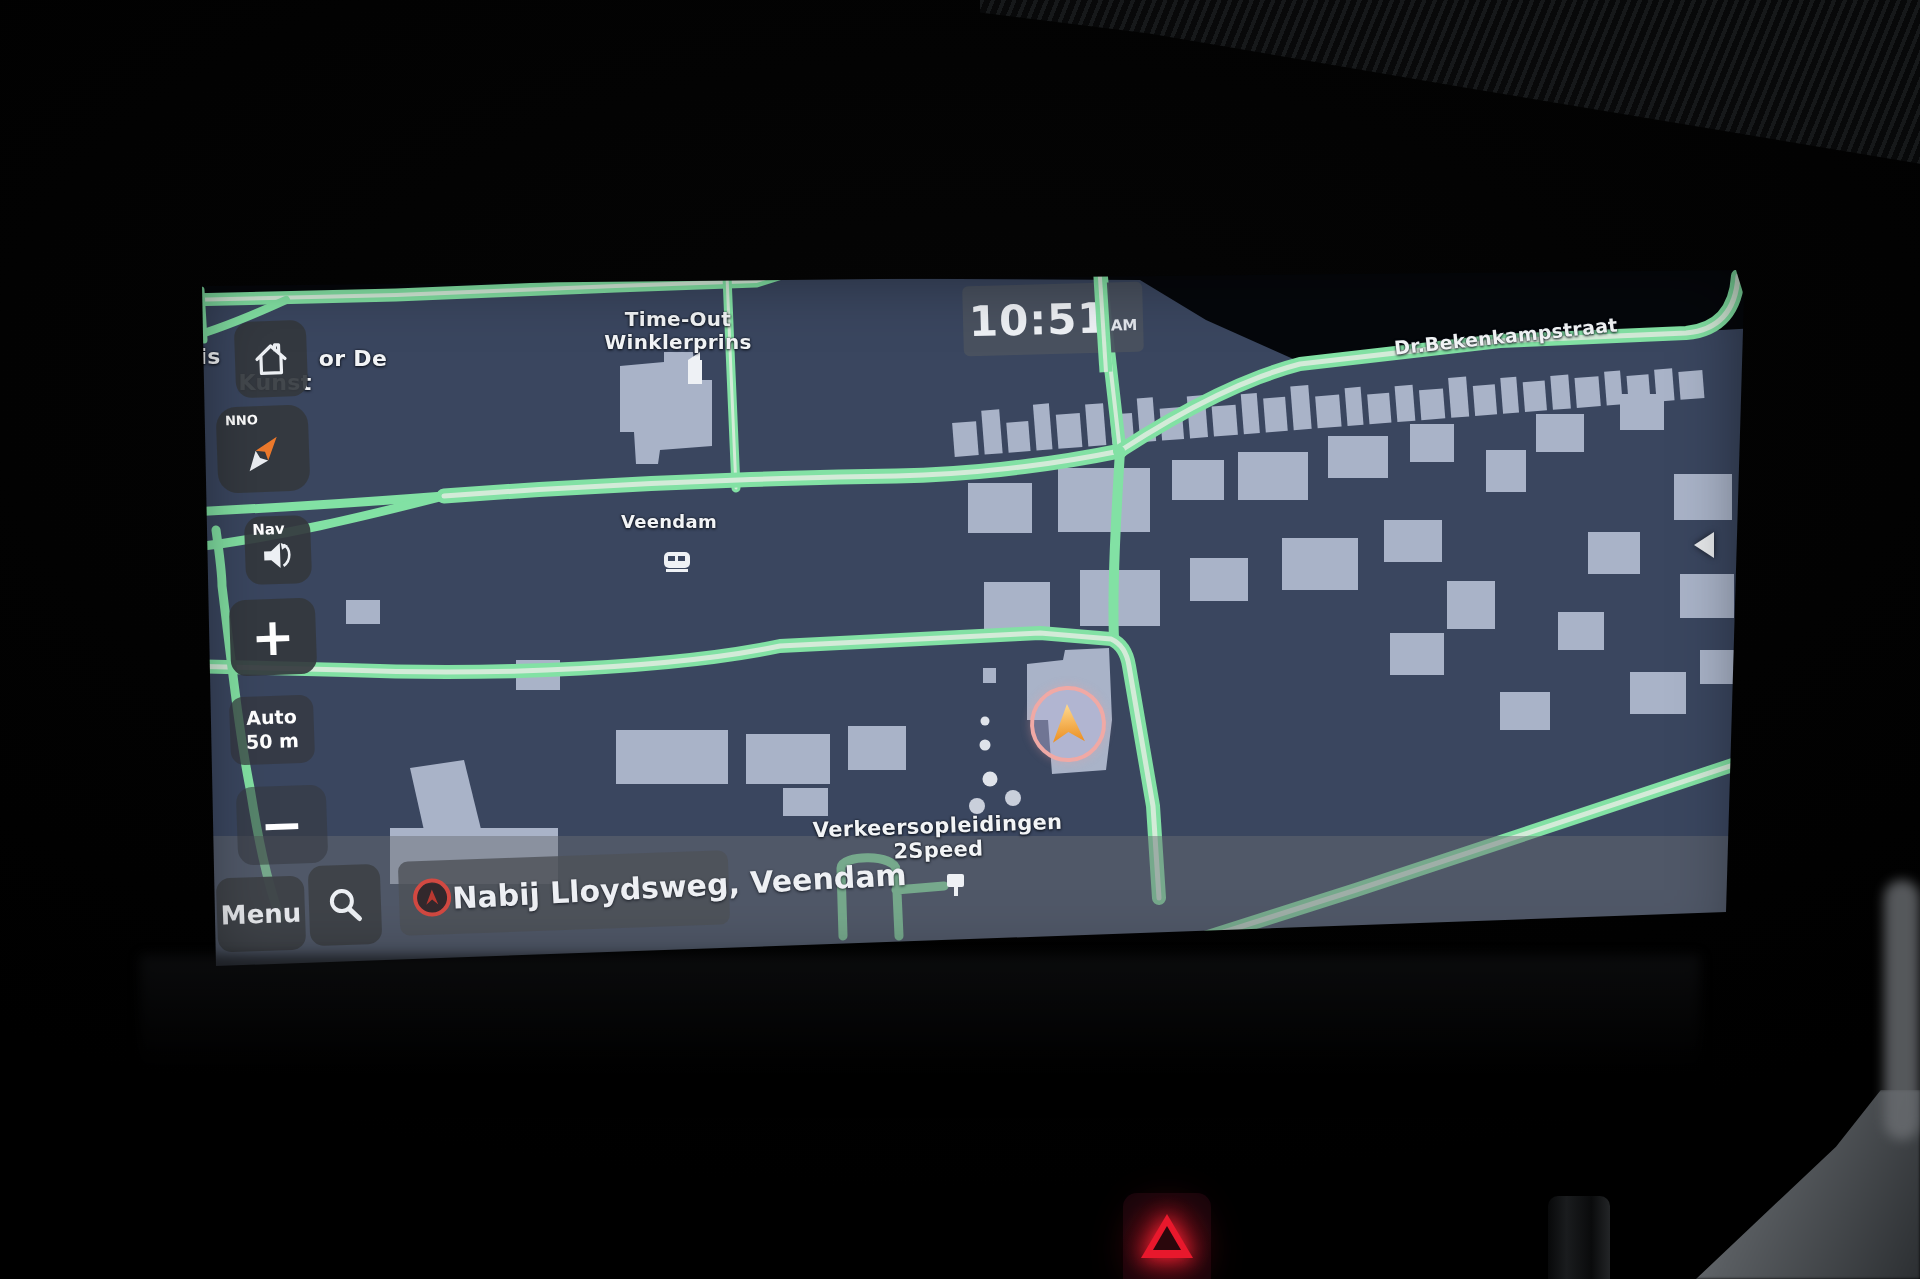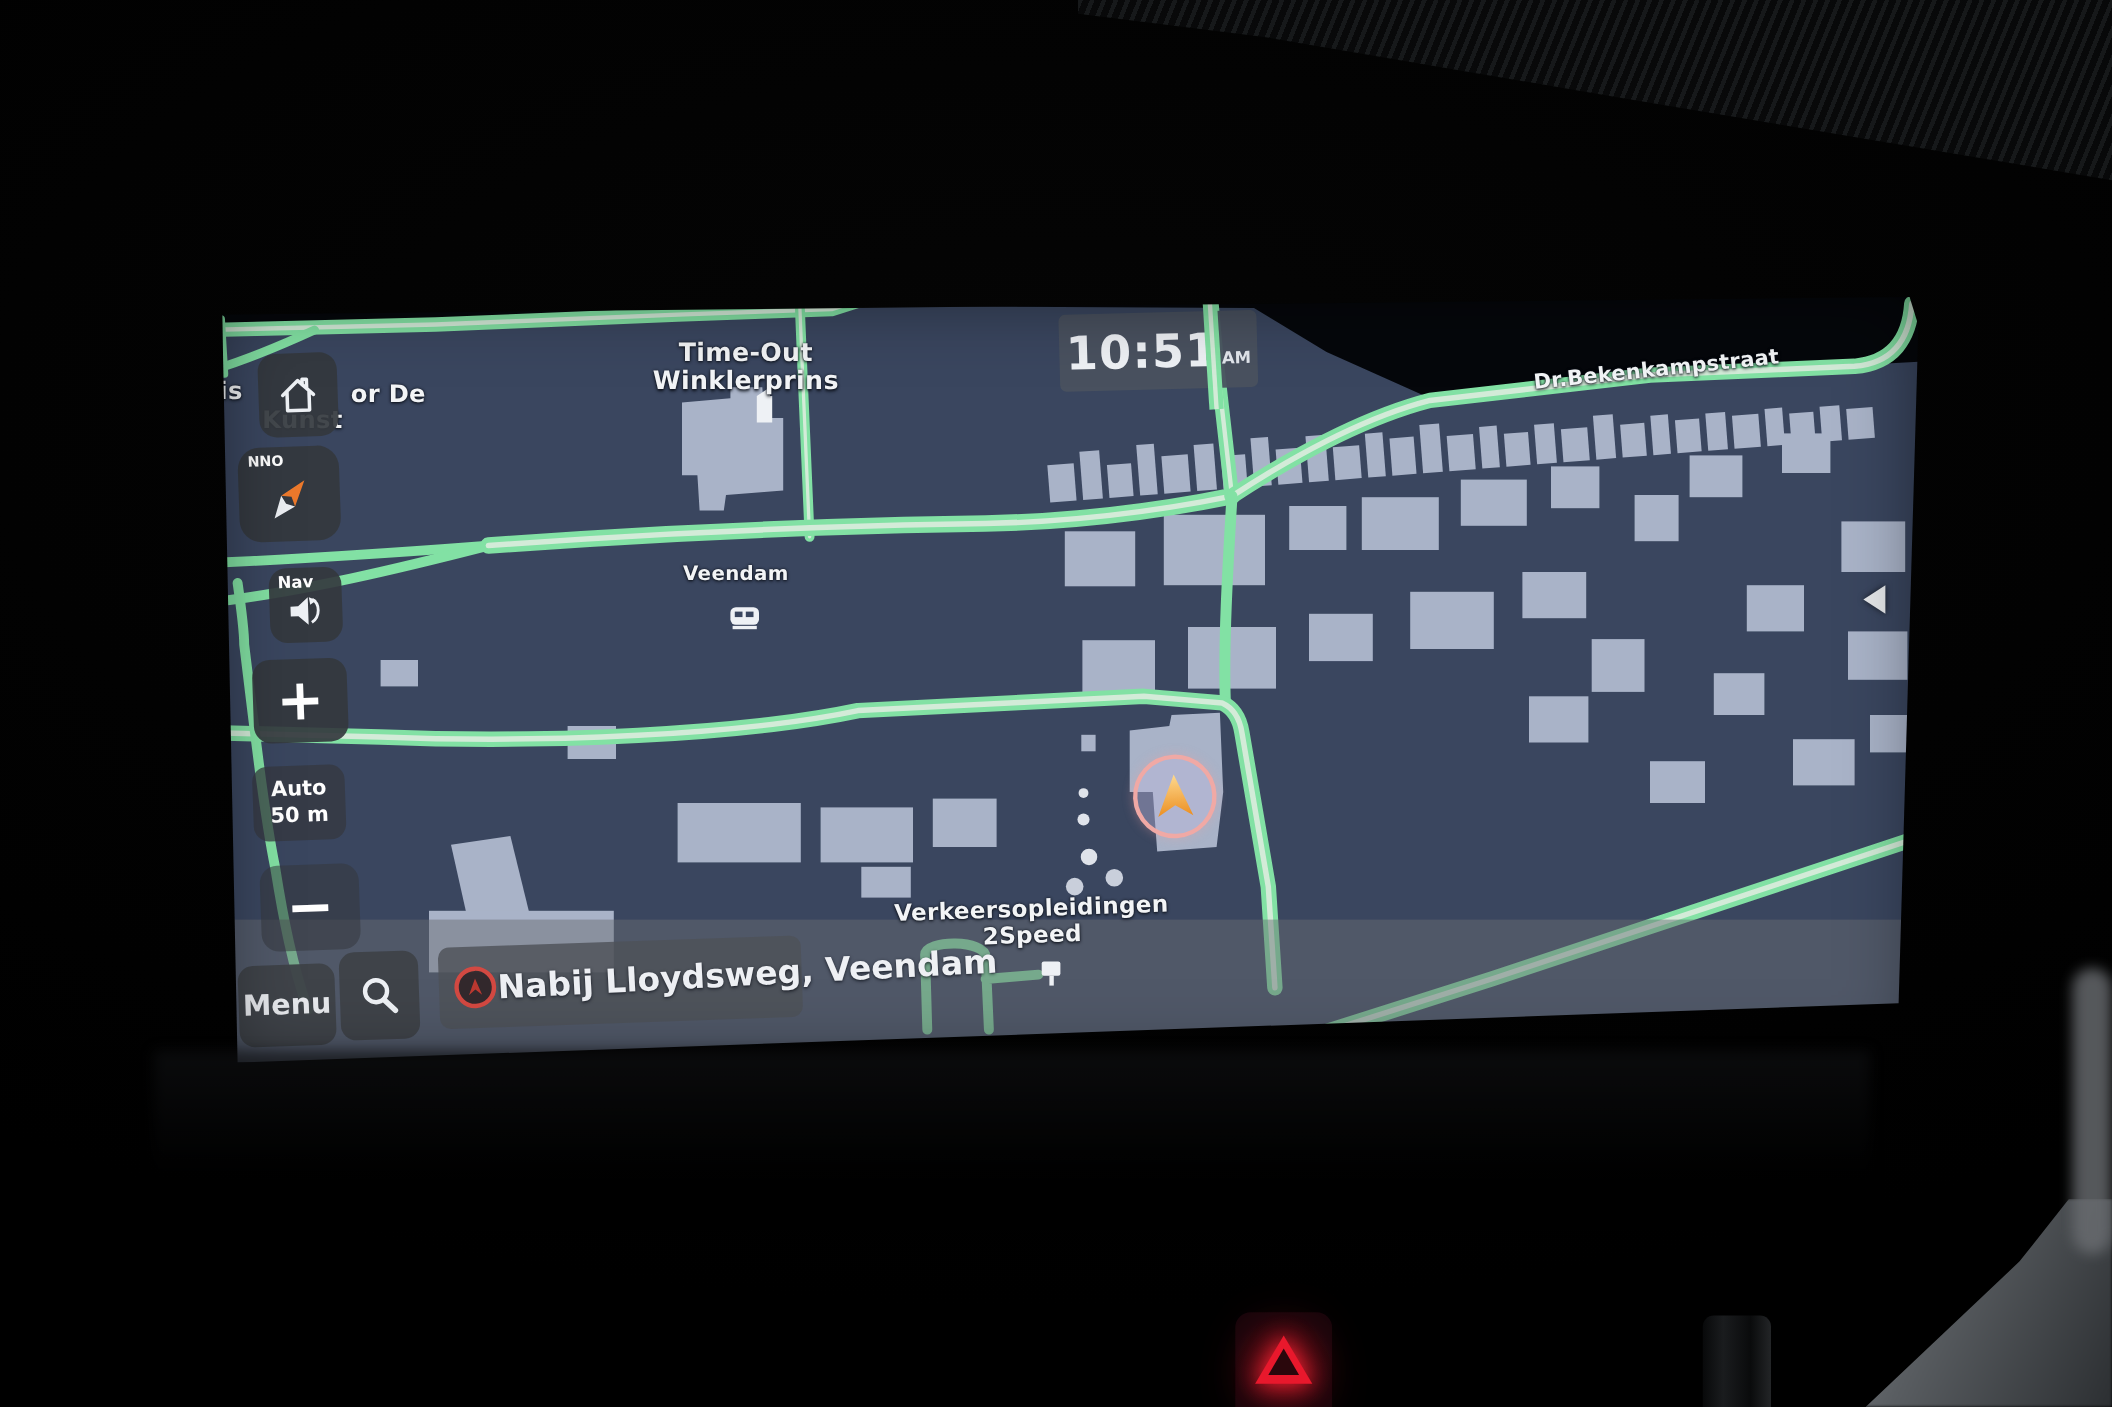--- a/index.html
+++ b/index.html
@@ -204,21 +204,21 @@
         </g>
 
         <g fill="#eef1f5">
           <path d="M492,92 h14 v24 h-14 z M492,92 l12,-8 v8 z"></path>
         </g>
 
       </svg>
 
       <div class="scrim"></div>
 
-      <div class="lbl" style="left:372px;top:40px;width:220px;font-size:23px">
+      <div class="lbl" style="left:372px;top:40px;width:220px;font-size:20px">
         <div>Time-Out</div>
           <div>Winklerprins</div>
       </div>
       <div class="lbl" style="left:408px;top:244px;width:130px;font-size:18px">Veendam</div>
       <div class="lbl" style="left:1185px;top:58px;width:250px;font-size:19px;transform:rotate(-6deg)">Dr.Bekenkampstraat</div>
       <div class="lbl" style="left:617px;top:546px;width:250px;font-size:21px;transform:rotate(-2deg);z-index:4">
         <div>Verkeersopleidingen</div>
           <div>2Speed</div>
       </div>
 

